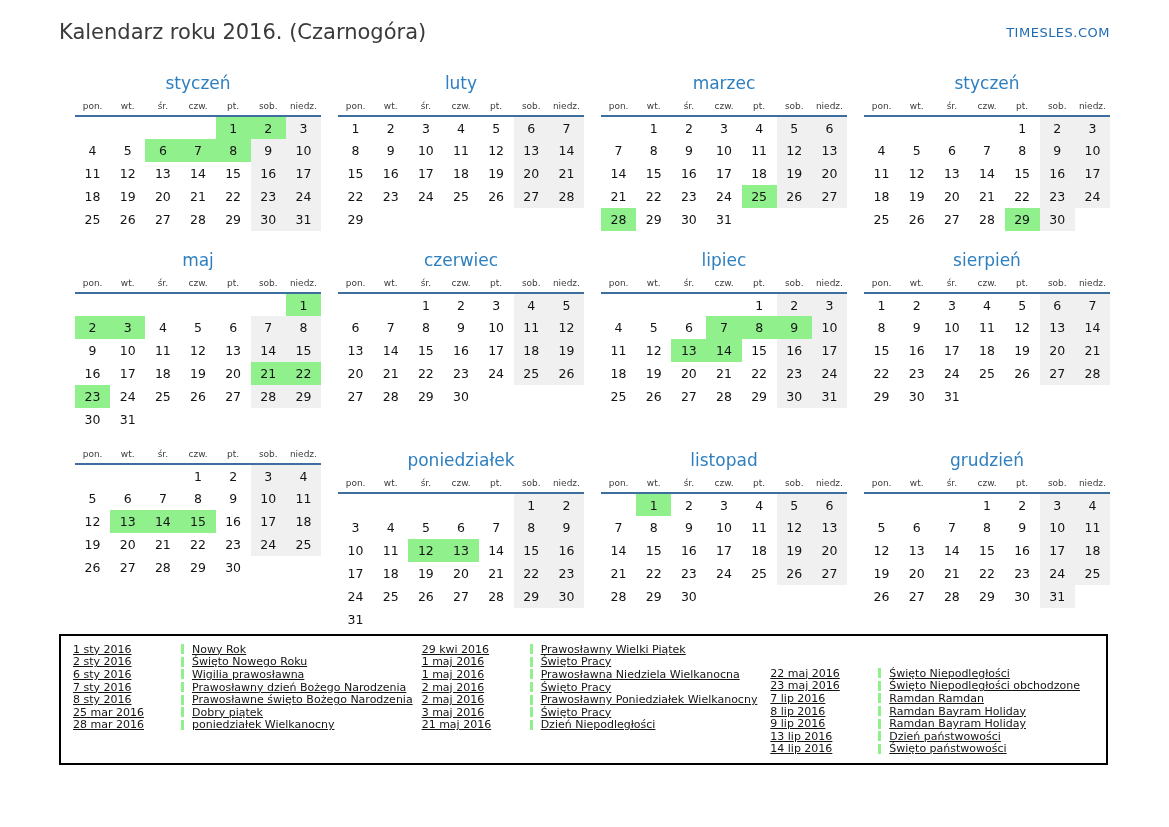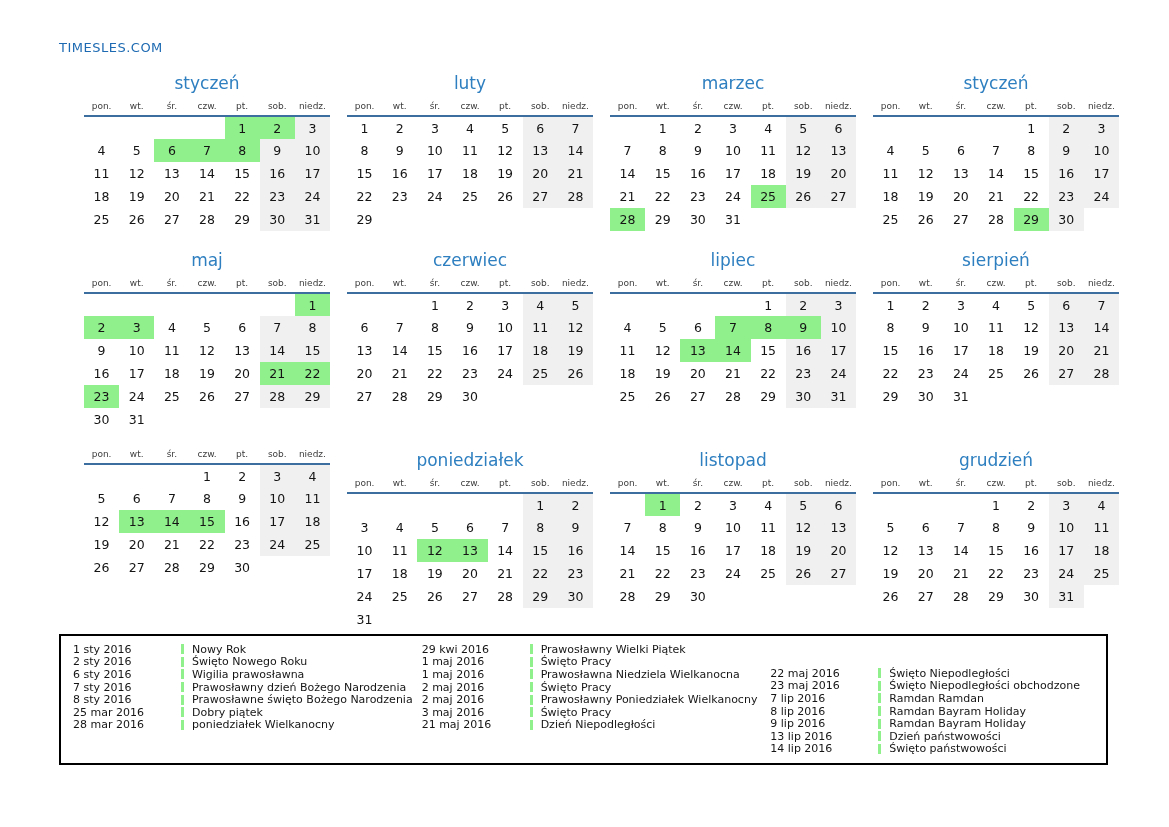--- a/index.html
+++ b/index.html
@@ -6,50 +6,51 @@
   html,body { margin:0; padding:0; }
   body {
     width:1169px; height:827px; position:relative;
     background:#ffffff;
     font-family:"DejaVu Sans", "Liberation Sans", sans-serif;
   }
   .header { position:absolute; left:59px; right:59px; top:20px;
     display:flex; justify-content:space-between; align-items:flex-start; }
   .page-title { font-size:21px; font-weight:400; color:#3a3a3a; margin:0; }
   .brand-link { font-size:13px; font-weight:400; color:#1d6ab2;
-    letter-spacing:0.5px; text-decoration:none; margin-top:20px; }
+    letter-spacing:0.5px; text-decoration:none; margin-top:5px; }
 
-  .months-grid { position:absolute; left:84px; top:72px;
+  .months-grid { position:absolute; left:75px; top:72px;
     display:grid; grid-template-columns:repeat(4,246px);
     column-gap:17px; row-gap:18px; }
   .month { width:246px; }
   .month-title { text-align:center; color:#2e7fc0; font-size:17px;
     font-weight:400; margin:0 0 7px 0; line-height:22px; }
   .month table { border-collapse:collapse; width:100%; table-layout:fixed; }
   .month th { font-size:9px; font-weight:400; color:#3c3c3c;
     padding:0 0 4px 0; border-bottom:2px solid #3c6f9f; text-align:center; }
   .month td { height:23px; padding:0; text-align:center;
     font-size:12.5px; color:#141414; }
   .month td.weekend { background:#f0f0f0; }
   .month td.holiday { background:#90f08c; }
 
   .legend-box { position:absolute; left:59px; top:634px; width:1049px;
     border:2px solid #000; padding:7px 12px 8px 12px; display:flex; }
   .legend-col { width:350px; display:flex; flex-direction:column; }
   .legend-col:last-child { width:325px;margin-top:24px; }
   .legend-row { display:flex; align-items:center; height:12.6px;
-    font-size:11px; color:#151515; white-space:nowrap; }
+    font-size:11px; color:#151515; white-space:nowrap;text-decoration:underline; }
   .legend-date { width:108px; flex:0 0 108px; }
   .legend-bar { width:3px; height:10px; background:#90f08c;
     margin-right:8px; flex:0 0 3px; }
 </style>
 </head>
 <body>
 
 <div class="header">
+  <h1 class="page-title">Kalendarz roku 2016. (Czarnogóra)</h1>
   <a class="brand-link" href="#">TIMESLES.COM</a>
 </div>
 
 <div class="months-grid" id="months-grid">
     <div class="month">
       <div class="month-title">styczeń</div>
       <table>
         <thead>
           <tr>
             <th>pon.</th>

